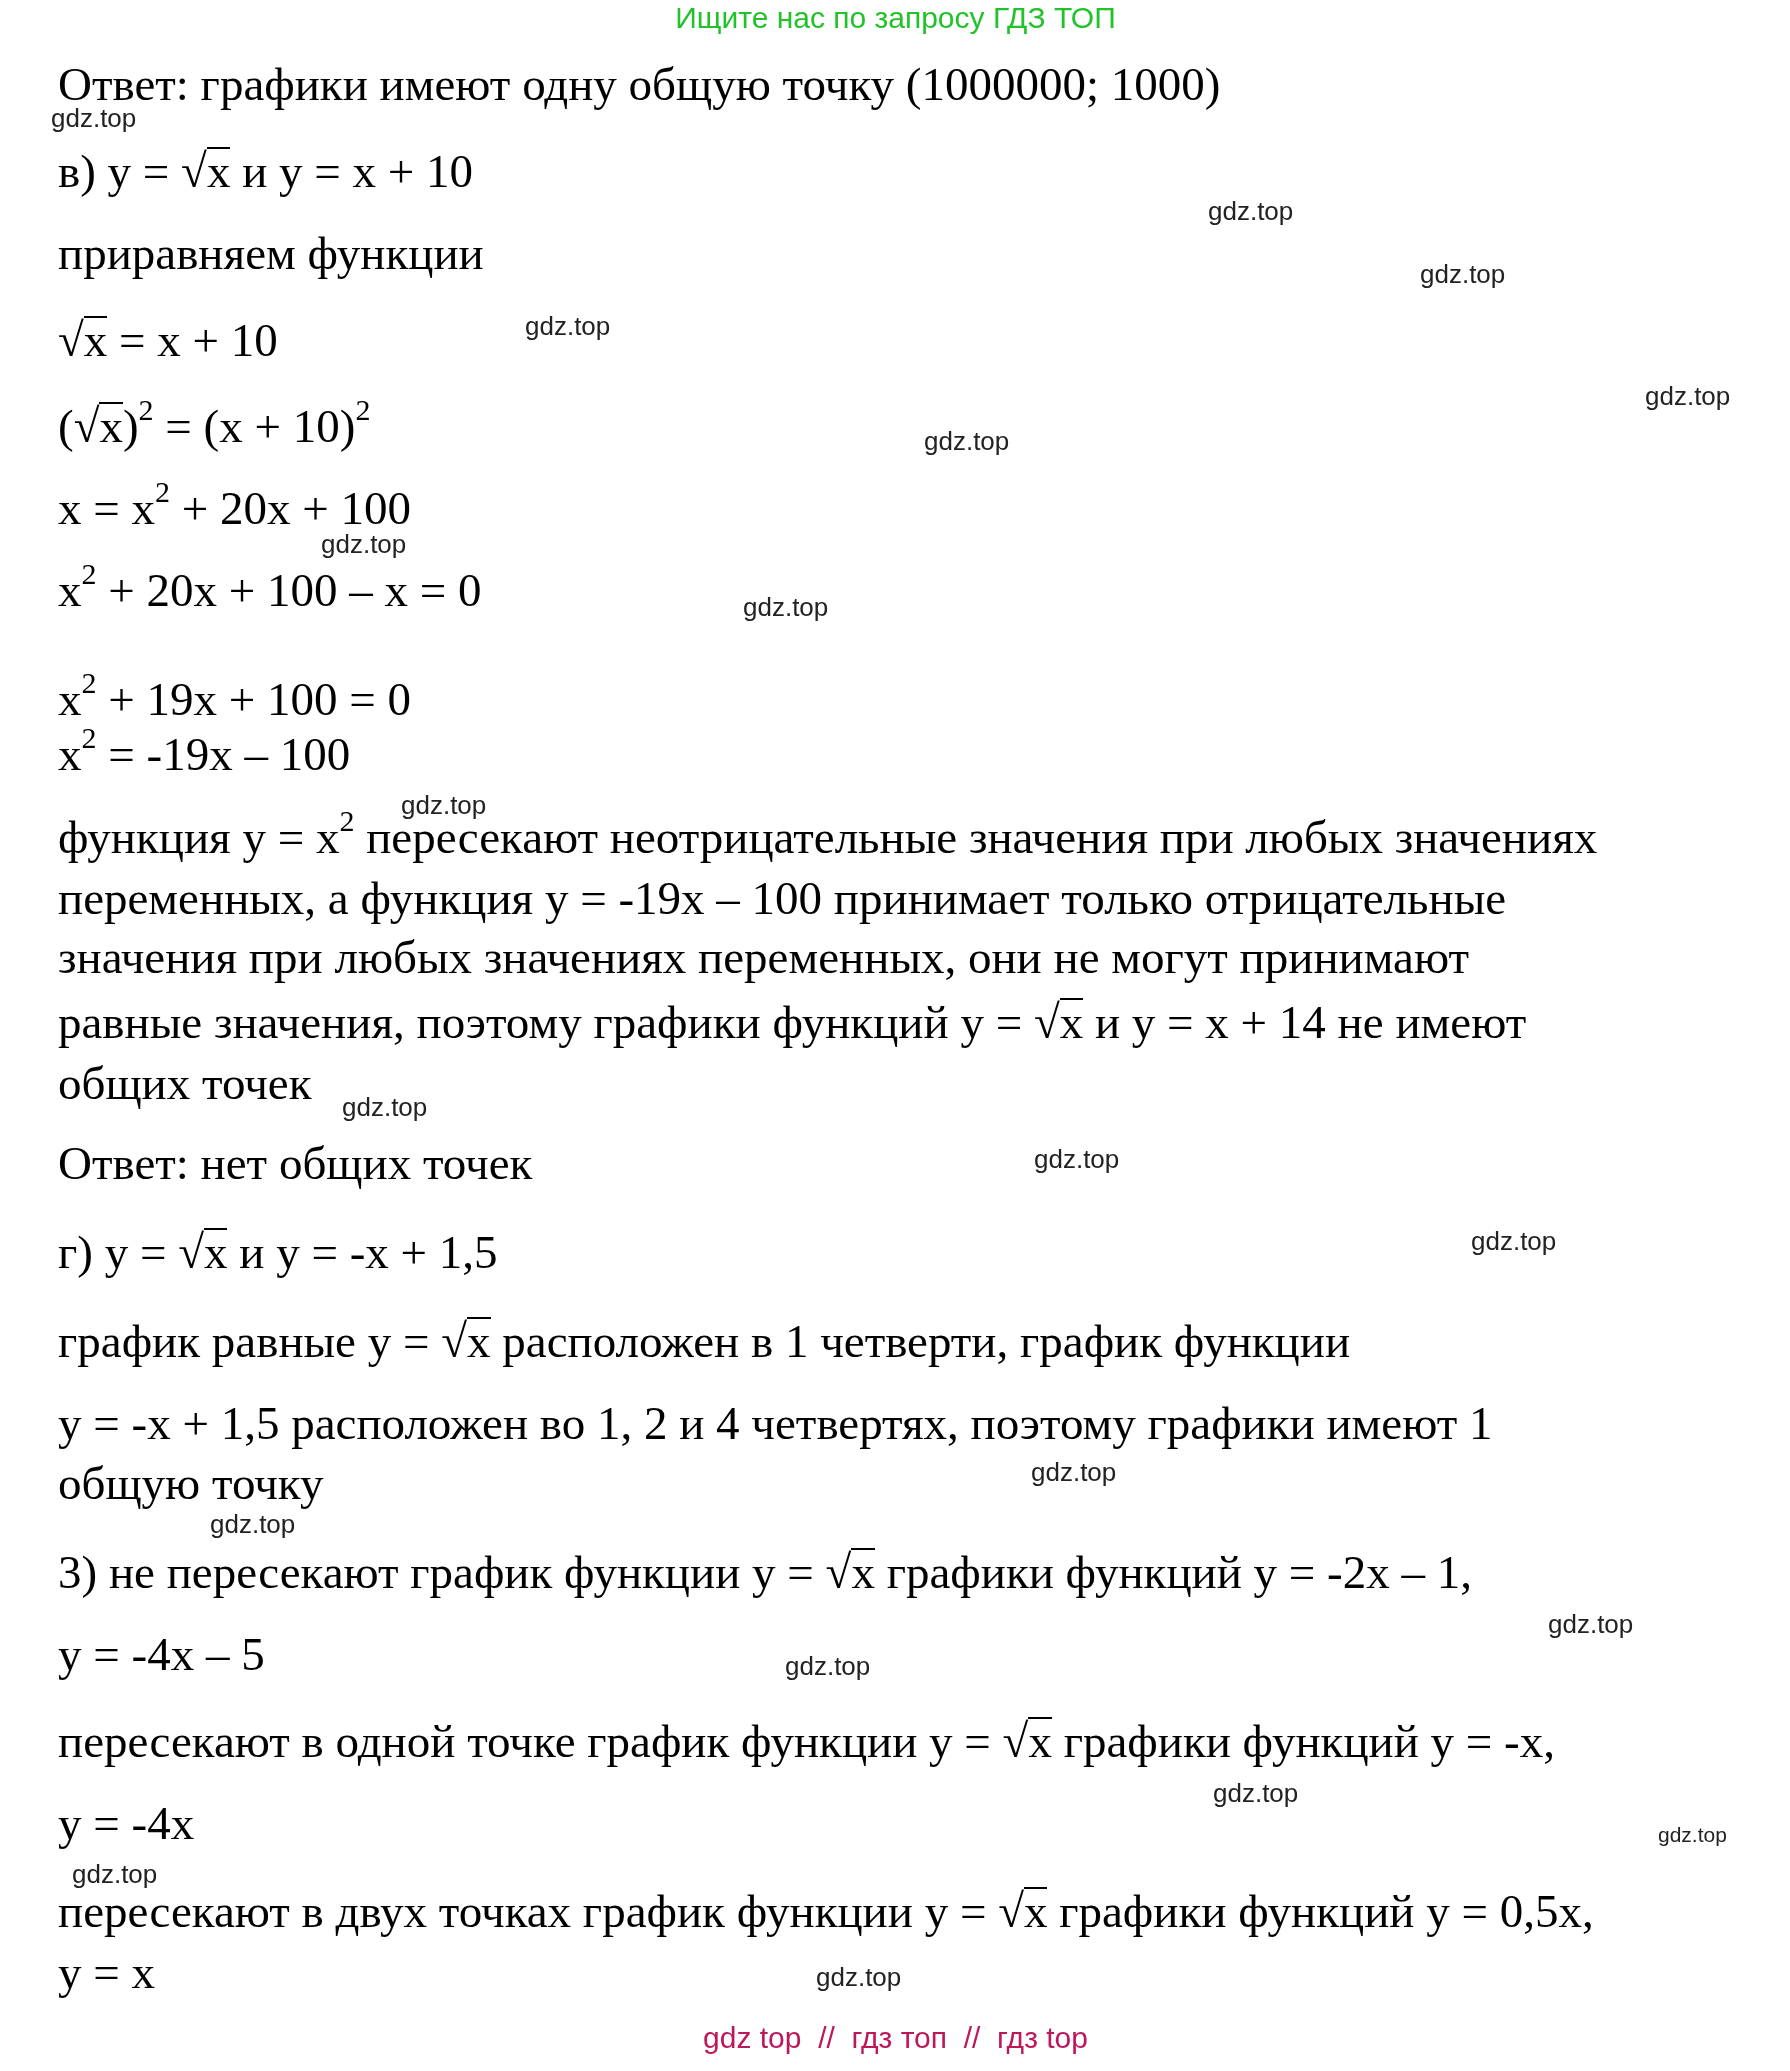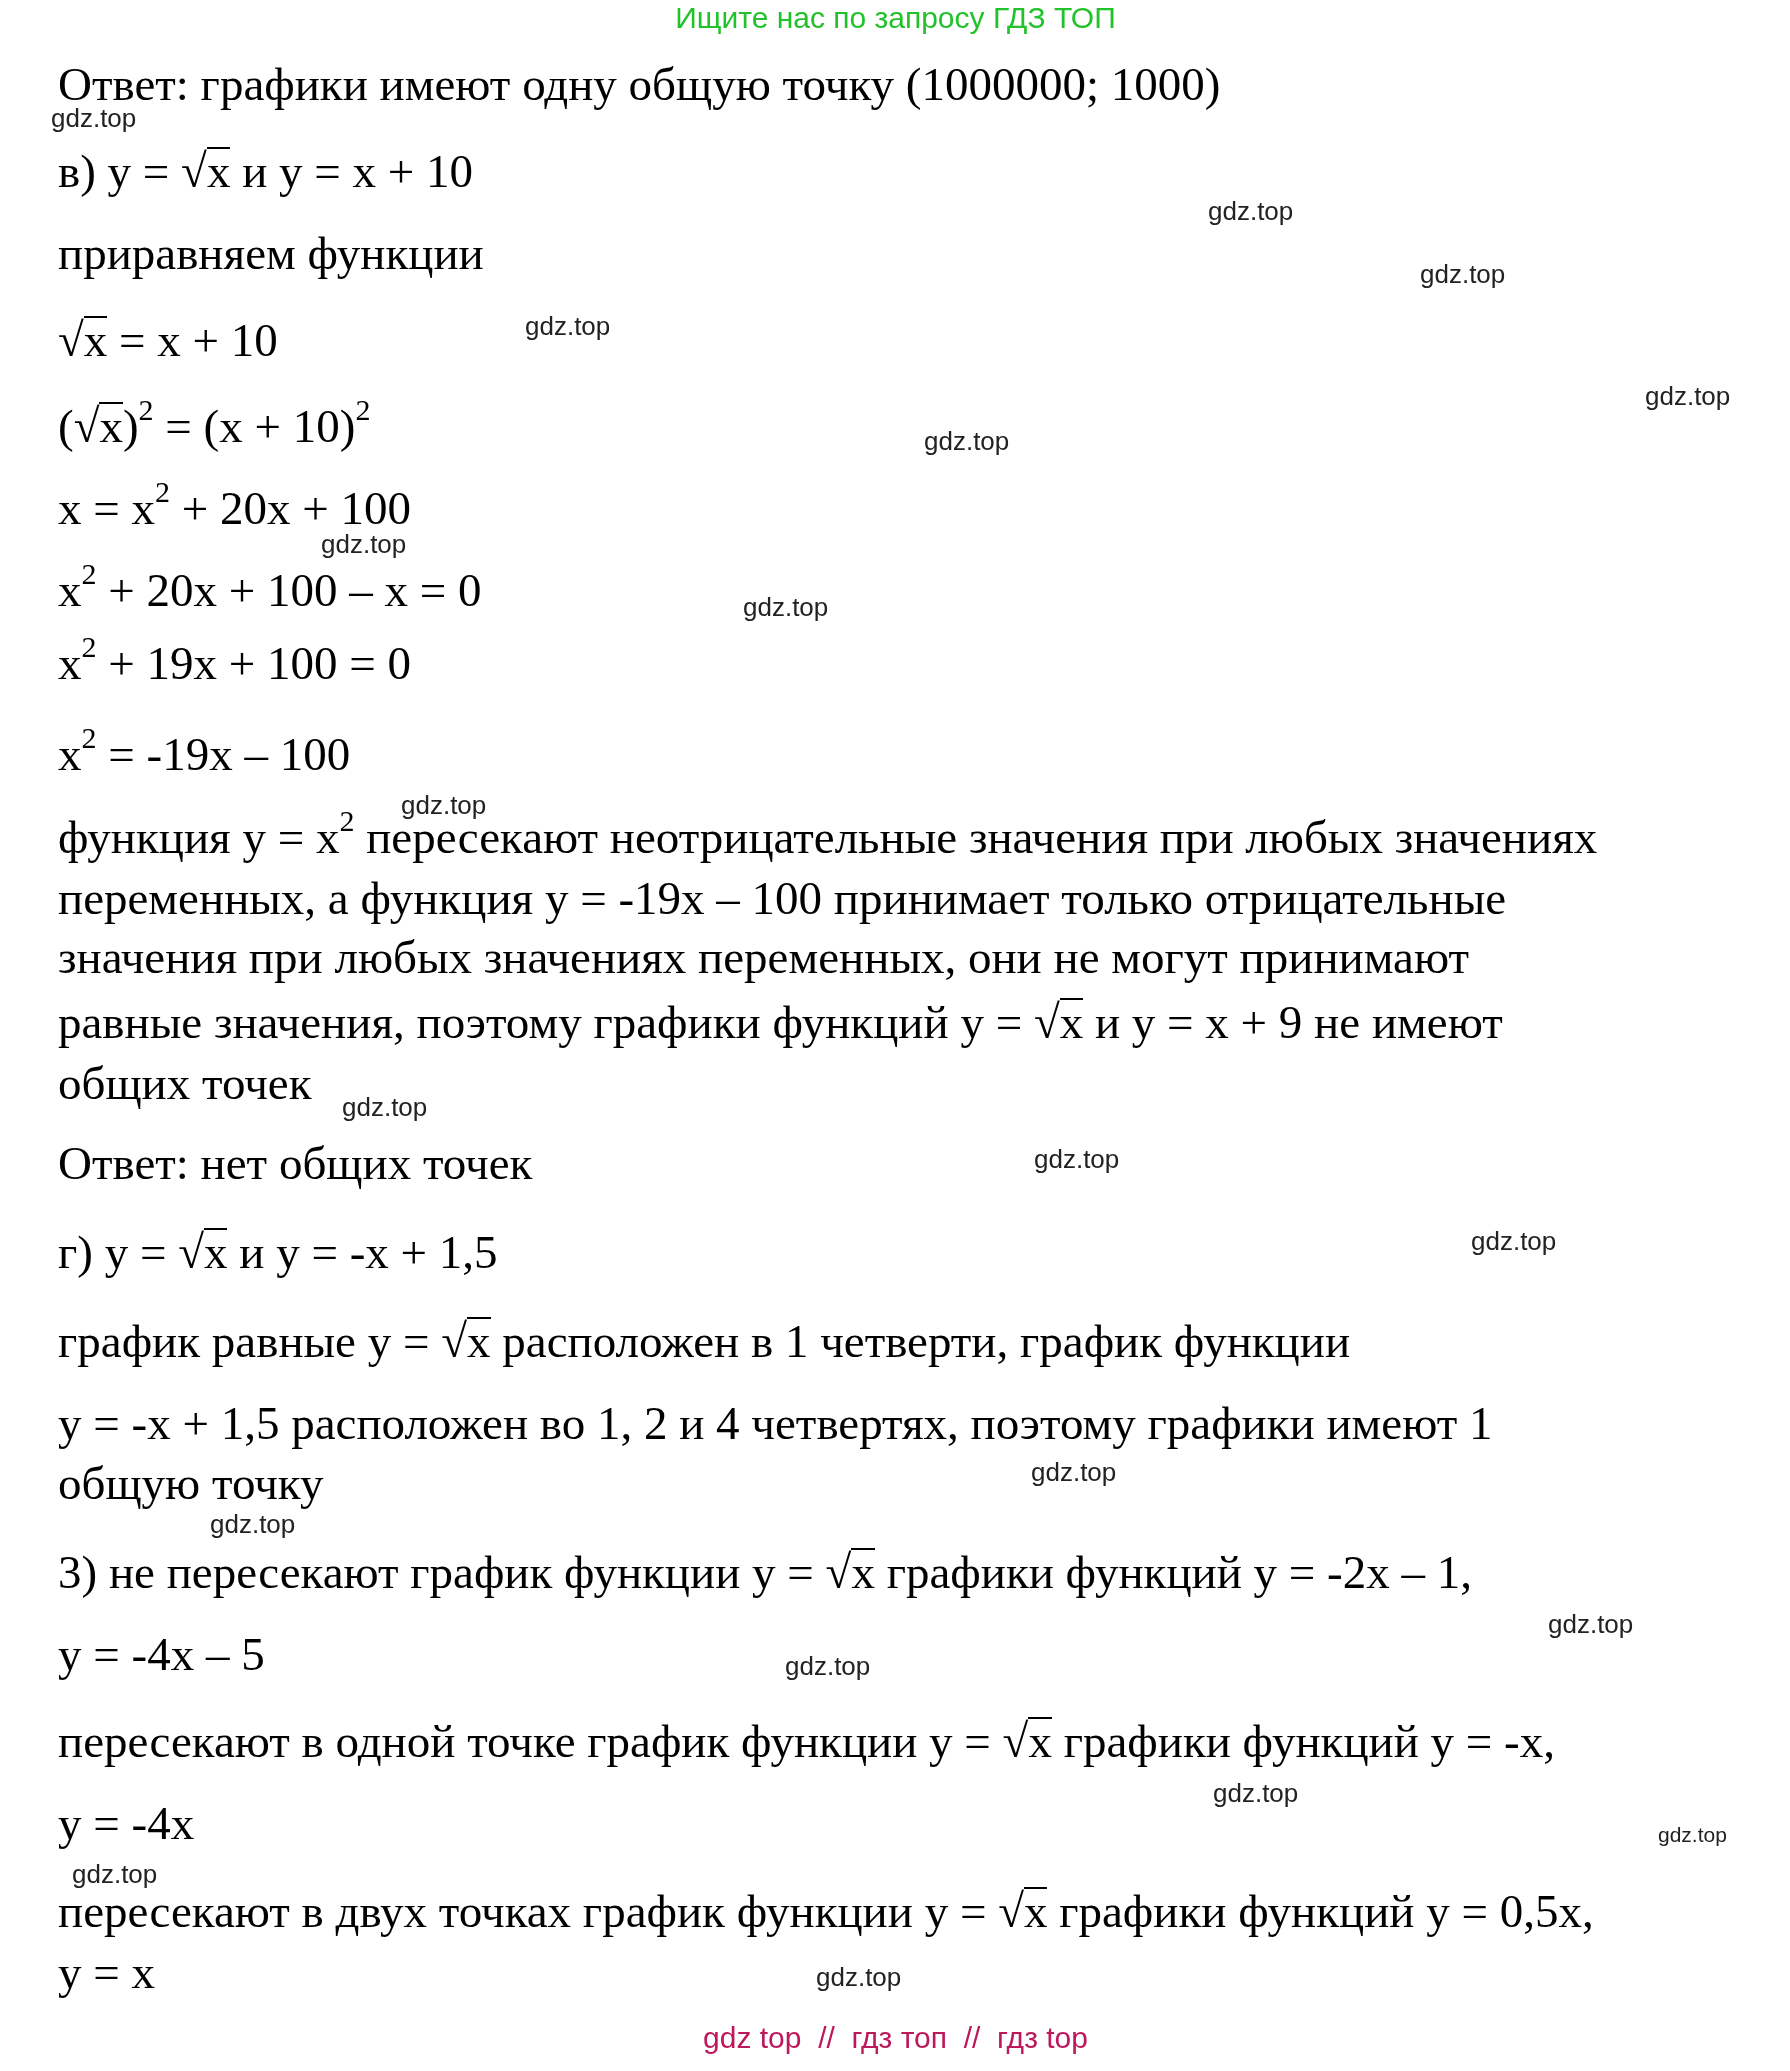--- a/index.html
+++ b/index.html
@@ -55,35 +55,35 @@
   </div>
 
   <div class="line" style="top:482px">
     <span>x = x</span><sup>2</sup><span> + 20x + 100</span>
   </div>
 
   <div class="line" style="top:564px">
     <span>x</span><sup>2</sup><span> + 20x + 100 – x = 0</span>
   </div>
 
-  <div class="line" style="top:637px">
+  <div class="line" style="top:673px">
     <span>x</span><sup>2</sup><span> + 19x + 100 = 0</span>
   </div>
 
   <div class="line" style="top:728px">
     <span>x</span><sup>2</sup><span> = -19x – 100</span>
   </div>
 
   <div class="line" style="top:811px">
     <span>функция y = x</span><sup>2</sup><span> пересекают неотрицательные значения при любых значениях</span>
   </div>
   <div class="line" style="top:872px">переменных, а функция y = -19x – 100 принимает только отрицательные</div>
   <div class="line" style="top:931px">значения при любых значениях переменных, они не могут принимают</div>
   <div class="line" style="top:996px">
-    <span>равные значения, поэтому графики функций y = </span><span class="sqrt"><span class="rad">√</span><span class="arg">x</span></span><span> и y = x + 9 не имеют</span>
+    <span>равные значения, поэтому графики функций y = </span><span class="sqrt"><span class="rad">√</span><span class="arg">x</span></span><span> и y = x + 14 не имеют</span>
   </div>
   <div class="line" style="top:1057px">общих точек</div>
 
   <div class="line" style="top:1137px">Ответ: нет общих точек</div>
 
   <div class="line" style="top:1226px">
     <span>г) y = </span><span class="sqrt"><span class="rad">√</span><span class="arg">x</span></span><span> и y = -x + 1,5</span>
   </div>
 
   <div class="line" style="top:1315px">

